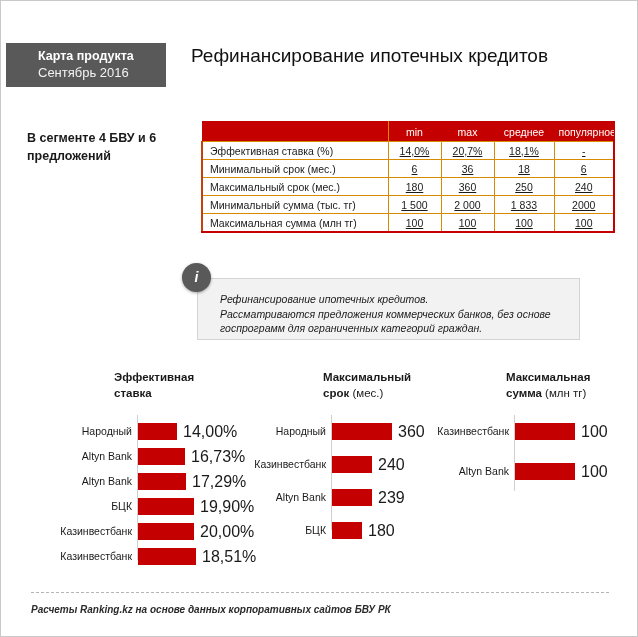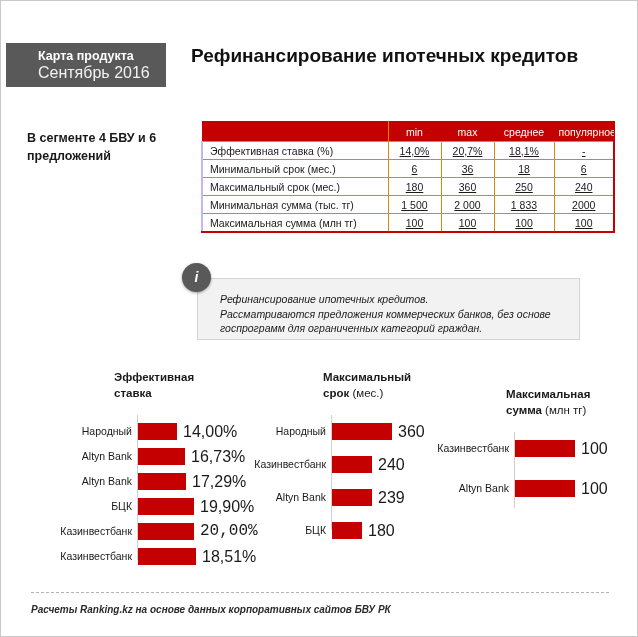--- a/index.html
+++ b/index.html
@@ -29,32 +29,32 @@
   }
   #badge .l1{
     color:#ffffff;
     font-size:12.5px;
     font-weight:bold;
     line-height:16px;
     white-space:nowrap;
   }
   #badge .l2{
     color:#f2f2f2;
-    font-size:16px;
+    font-size:13px;
     font-weight:normal;
     line-height:17px;
     white-space:nowrap;
   }
   #maintitle{
     position:absolute;
     left:190px; top:42px;
     width:420px;
     color:#111111;
     font-size:19px;
-    font-weight:bold;
+    font-weight:normal;
     line-height:26px;
   }
   #segment{
     position:absolute;
     left:26px; top:128px;
     width:160px;
     color:#1a1a1a;
     font-size:12.5px;
     font-weight:bold;
     line-height:18px;
@@ -89,21 +89,21 @@
     text-align:center;
     height:19px;
     font-weight:normal;
   }
   table.kv thead th.blank{
     background:#c40000;
     border-right:1px solid #d98b00;
   }
   table.kv td.lab{ text-align:left; padding-left:7px;}
   table.kv td.num{ text-align:center;text-decoration:underline;}
-  table.kv tbody tr td:first-child{border-left:2px solid #c4b5fd;}
+  table.kv tbody tr td:first-child{border-left:2px solid #c2410c;}
   table.kv tbody tr td:last-child{border-right:2px solid #c40000;}
   table.kv tbody tr:last-child td{border-bottom:2px solid #c40000;}
 
   
   #info-box{
     position:absolute;
     left:196px; top:277px;
     width:383px; height:62px;
     background:#f2f2f2;
     border:1px solid #d4d4d4;
@@ -242,21 +242,21 @@
           <td class="num">6</td>
         </tr>
         <tr>
           <td class="lab">Максимальный срок (мес.)</td>
           <td class="num">180</td>
           <td class="num">360</td>
           <td class="num">250</td>
           <td class="num">240</td>
         </tr>
         <tr>
-          <td class="lab">Минимальная сумма (тыс. тг)</td>
+          <td class="lab">Минимальный сумма (тыс. тг)</td>
           <td class="num">1 500</td>
           <td class="num">2 000</td>
           <td class="num">1 833</td>
           <td class="num">2000</td>
         </tr>
         <tr>
           <td class="lab">Максимальная сумма (млн тг)</td>
           <td class="num">100</td>
           <td class="num">100</td>
           <td class="num">100</td>
@@ -294,21 +294,21 @@
           <span class="val" style="left: 54px;">17,29%</span>
         </div>
         <div class="brow" style="left: 137px; top: 129px; width: 58px;">
           <span class="cat">БЦК</span>
           <span class="bar" style="width: 56px;"></span>
           <span class="val" style="left: 62px;">19,90%</span>
         </div>
         <div class="brow" style="left: 137px; top: 154px; width: 58px;">
           <span class="cat">Казинвестбанк</span>
           <span class="bar" style="width: 56px;"></span>
-          <span class="val" style="left: 62px; font-family: Liberation Mono, monospace;">20,00%</span>
+          <span class="val" style="left: 62px;">20,00%</span>
         </div>
         <div class="brow" style="left: 137px; top: 179px; width: 58px;">
           <span class="cat">Казинвестбанк</span>
           <span class="bar" style="width: 58px;"></span>
           <span class="val" style="left: 64px;">18,51%</span>
         </div>
       </div>
   </div>
 
   <div class="chart" id="chart2" style="left:0;top:368px;width:460px;height:175px">
@@ -335,21 +335,21 @@
           <span class="val" style="left: 46px;">239</span>
         </div>
         <div class="brow" style="left: 331px; top: 153px; width: 60px;">
           <span class="cat">БЦК</span>
           <span class="bar" style="width: 30px;"></span>
           <span class="val" style="left: 36px;">180</span>
         </div>
       </div>
   </div>
 
-  <div class="chart" id="chart3" style="left:0;top:385px;width:638px;height:125px">
+  <div class="chart" id="chart3" style="left:0;top:368px;width:638px;height:125px">
     <div class="ctitle" style="left:505px;top:0">Максимальная</div>
     <div class="ctitle" style="left:505px;top:16px">
       <span>сумма</span>
       <span class="unit">(млн тг)</span>
     </div>
     <div class="axis" style="left:513px;top:46px;height:76px"></div>
     <div id="c3bars">
         <div class="brow" style="left: 514px; top: 54px; width: 60px;">
           <span class="cat">Казинвестбанк</span>
           <span class="bar" style="width: 60px;"></span>

